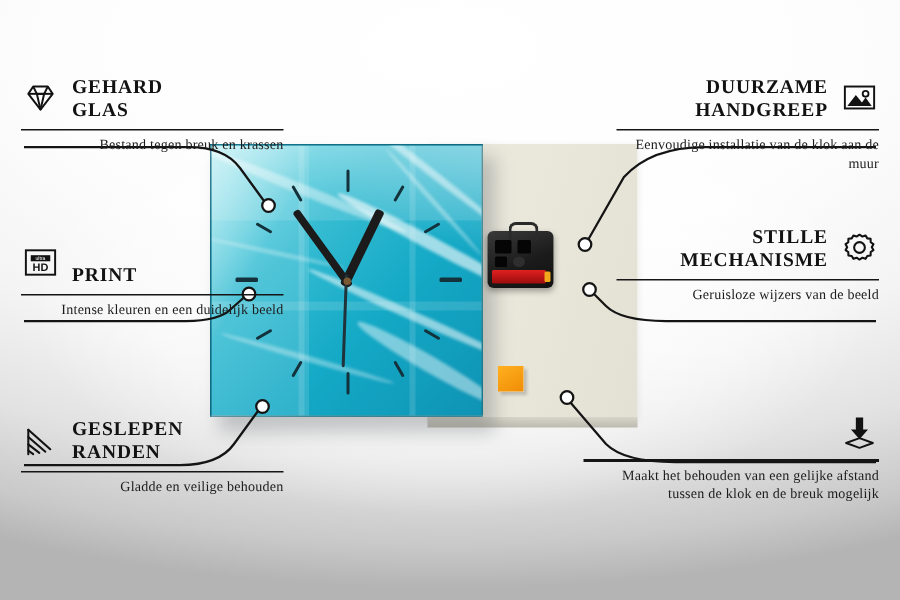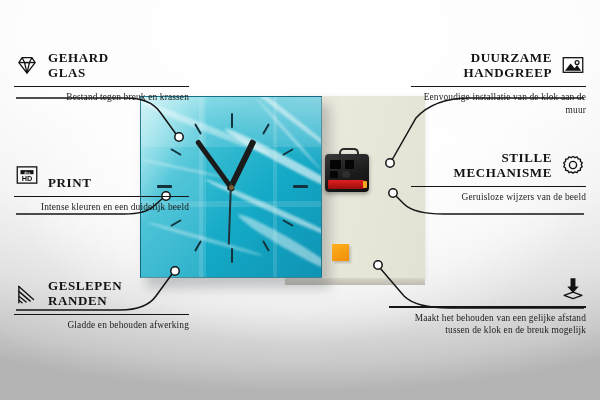--- a/index.html
+++ b/index.html
@@ -257,21 +257,21 @@
           <path d="M6 8 L6 28"></path>
         </g>
           </svg>
       </span>
       <span class="title">
         <span>GESLEPEN</span><br>
         <span>RANDEN</span>
       </span>
     </div>
     <div class="rule"></div>
-    <div class="desc">Gladde en behouden afwerking</div>
+    <div class="desc">Gladde en veilige behouden</div>
   </div>
 
   <div class="callout right c-handgreep">
     <div class="head">
       <span class="ico">
         <svg viewBox="0 0 32 32">
           <rect x="4" y="7" width="24" height="18" fill="none" stroke="currentColor" stroke-width="1.6"></rect>
           <path d="M6 23 L13 14 L18 20 L21 16 L26 23 Z" fill="currentColor"></path>
           <circle cx="21" cy="13" r="2.4" fill="none" stroke="currentColor" stroke-width="1.5"></circle>
         </svg>

